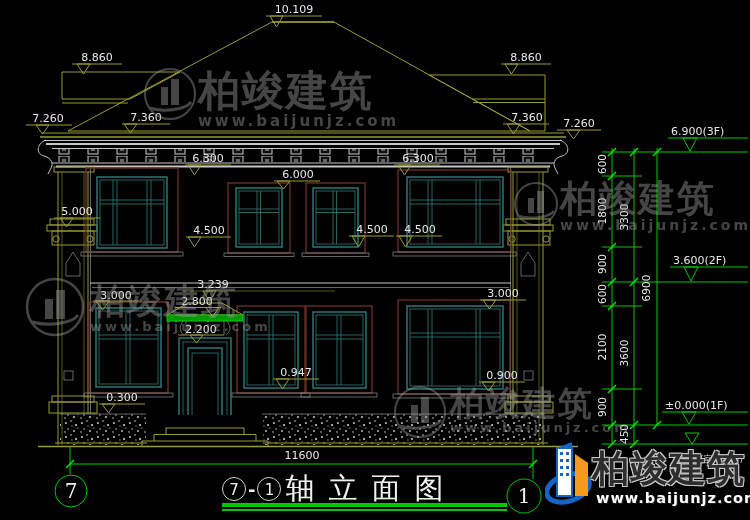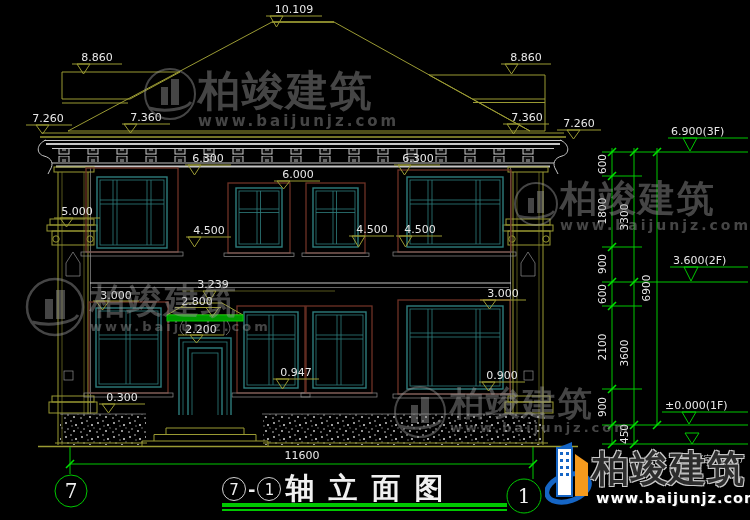--- a/index.html
+++ b/index.html
@@ -27,21 +27,21 @@
   
   .wm{position:absolute;color:#9a9a9a;opacity:.45;font-weight:bold;white-space:nowrap;z-index:5;pointer-events:none}
   .wm .n{line-height:1;letter-spacing:2px}
   .wm .u{letter-spacing:3px}
   .wm-logo{position:absolute;opacity:.45;z-index:5;pointer-events:none}
   
   #titlebar{position:absolute;left:222px;top:469px;z-index:8;color:#f0f0f0;display:flex;align-items:center}
   .circ{display:inline-block;width:24px;height:24px;border:1.5px solid #d0d0d0;border-radius:50%;
         font-size:15px;line-height:24px;text-align:center;color:#f0f0f0;box-sizing:border-box}
   .tdash{margin:0 2px;font-size:18px;font-weight:bold}
-  #title-text{font-size:29px;font-weight:bold;letter-spacing:14px;margin-left:4px}
+  #title-text{font-size:29px;font-weight:normal;letter-spacing:14px;margin-left:4px}
   #tul1{position:absolute;left:222px;top:503px;width:285px;height:4px;background:#00c800;z-index:8}
   #tul2{position:absolute;left:222px;top:509px;width:285px;height:1.5px;background:#00c800;z-index:8}
   
   #clogo{position:absolute;left:545px;top:440px;z-index:10;pointer-events:none}
   #clogo-name{position:absolute;left:47px;top:4px;font-size:37px;font-weight:bold;letter-spacing:1.5px;
       color:#2d2d2d;white-space:nowrap;
       text-shadow:-1px -1px 0 #c9c9c9,1px -1px 0 #c9c9c9,-1px 1px 0 #c9c9c9,1px 1px 0 #c9c9c9}
   #clogo-url{position:absolute;left:51px;top:50px;font-size:14.5px;font-weight:bold;letter-spacing:1px;
       color:#fff;white-space:nowrap;text-shadow:1px 1px 0 #222}
 </style>

